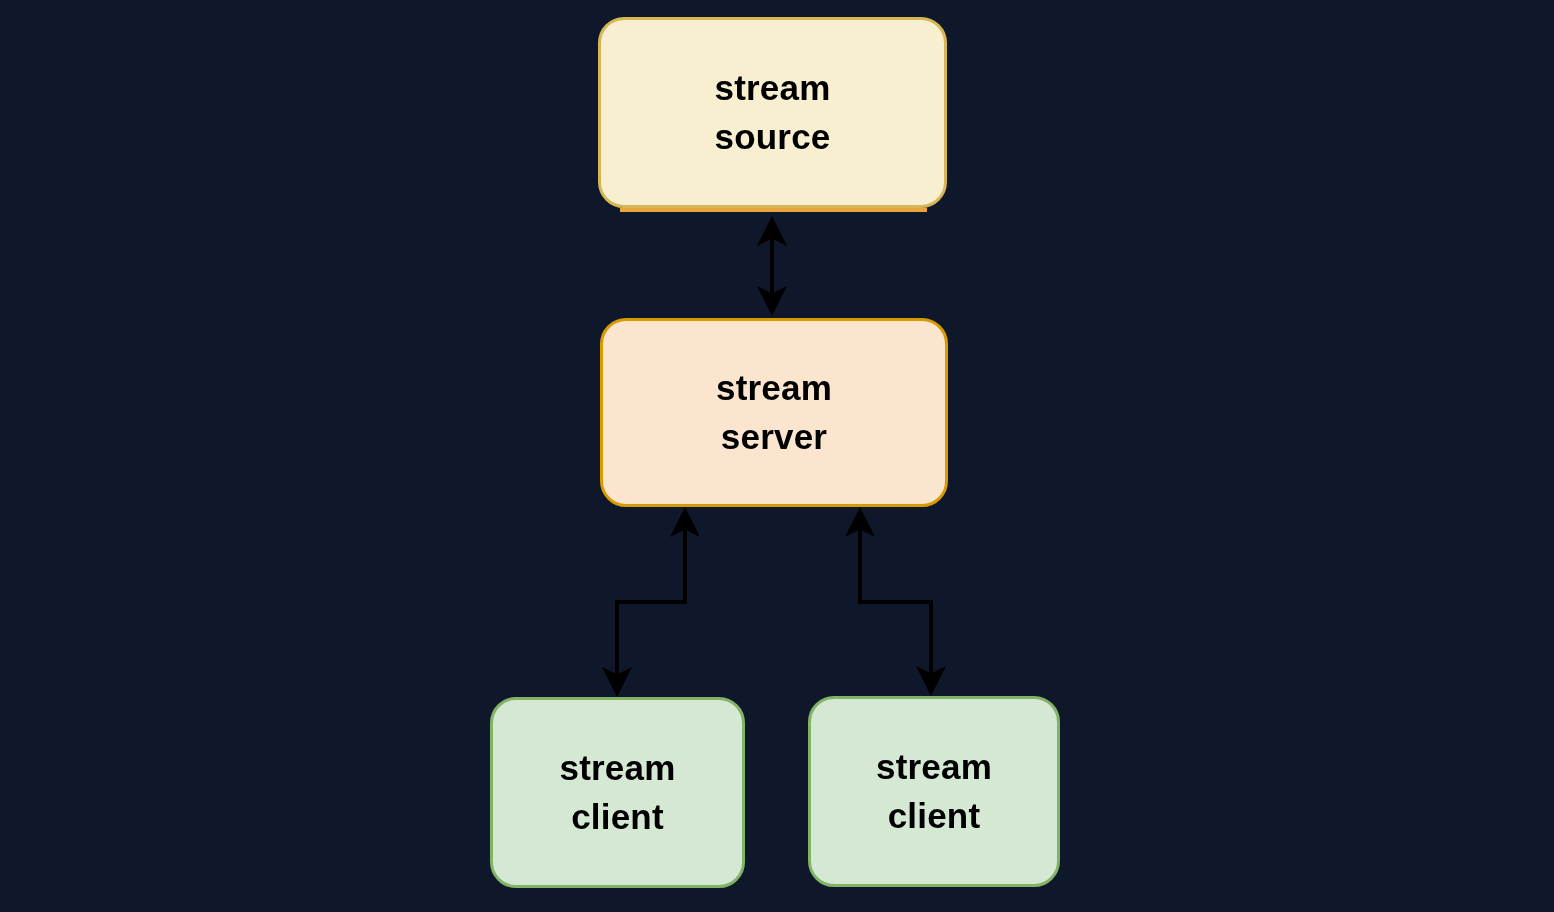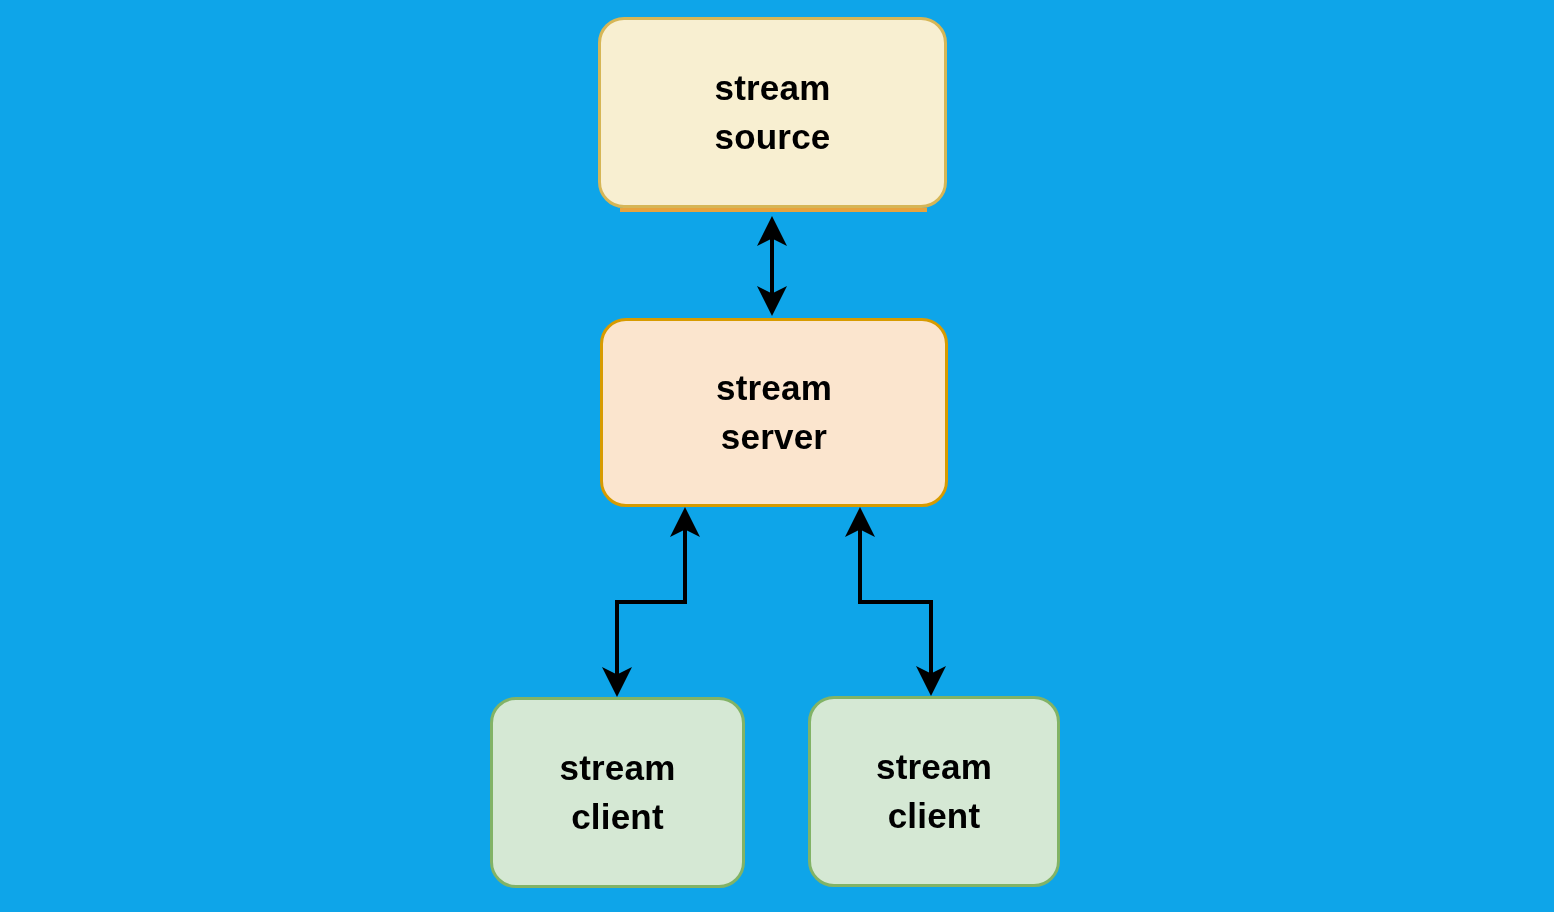--- a/index.html
+++ b/index.html
@@ -43,21 +43,21 @@
   .edges-layer {
     position: absolute;
     left: 0; top: 0;
     width: 1554px; height: 912px;
     pointer-events: none;
   }
 </style>
 </head>
 <body>
 
-<div class="canvas" style="background-color: #0ea5e9;">
+<div class="canvas" style="background-color: #0f172a;">
 
   <div class="node node-source" style="background-color: rgb(248, 239, 209); border-color: rgb(214, 182, 86);">
     <span class="label" style="color: rgb(0, 0, 0);">stream
 source</span>
   </div>
 
   <div class="accent-underline" style="background-color: rgb(232, 163, 61);"></div>
 
   <div class="node node-server" style="background-color: rgb(251, 229, 206); border-color: rgb(215, 155, 0);">
     <span class="label" style="color: rgb(0, 0, 0);">stream

